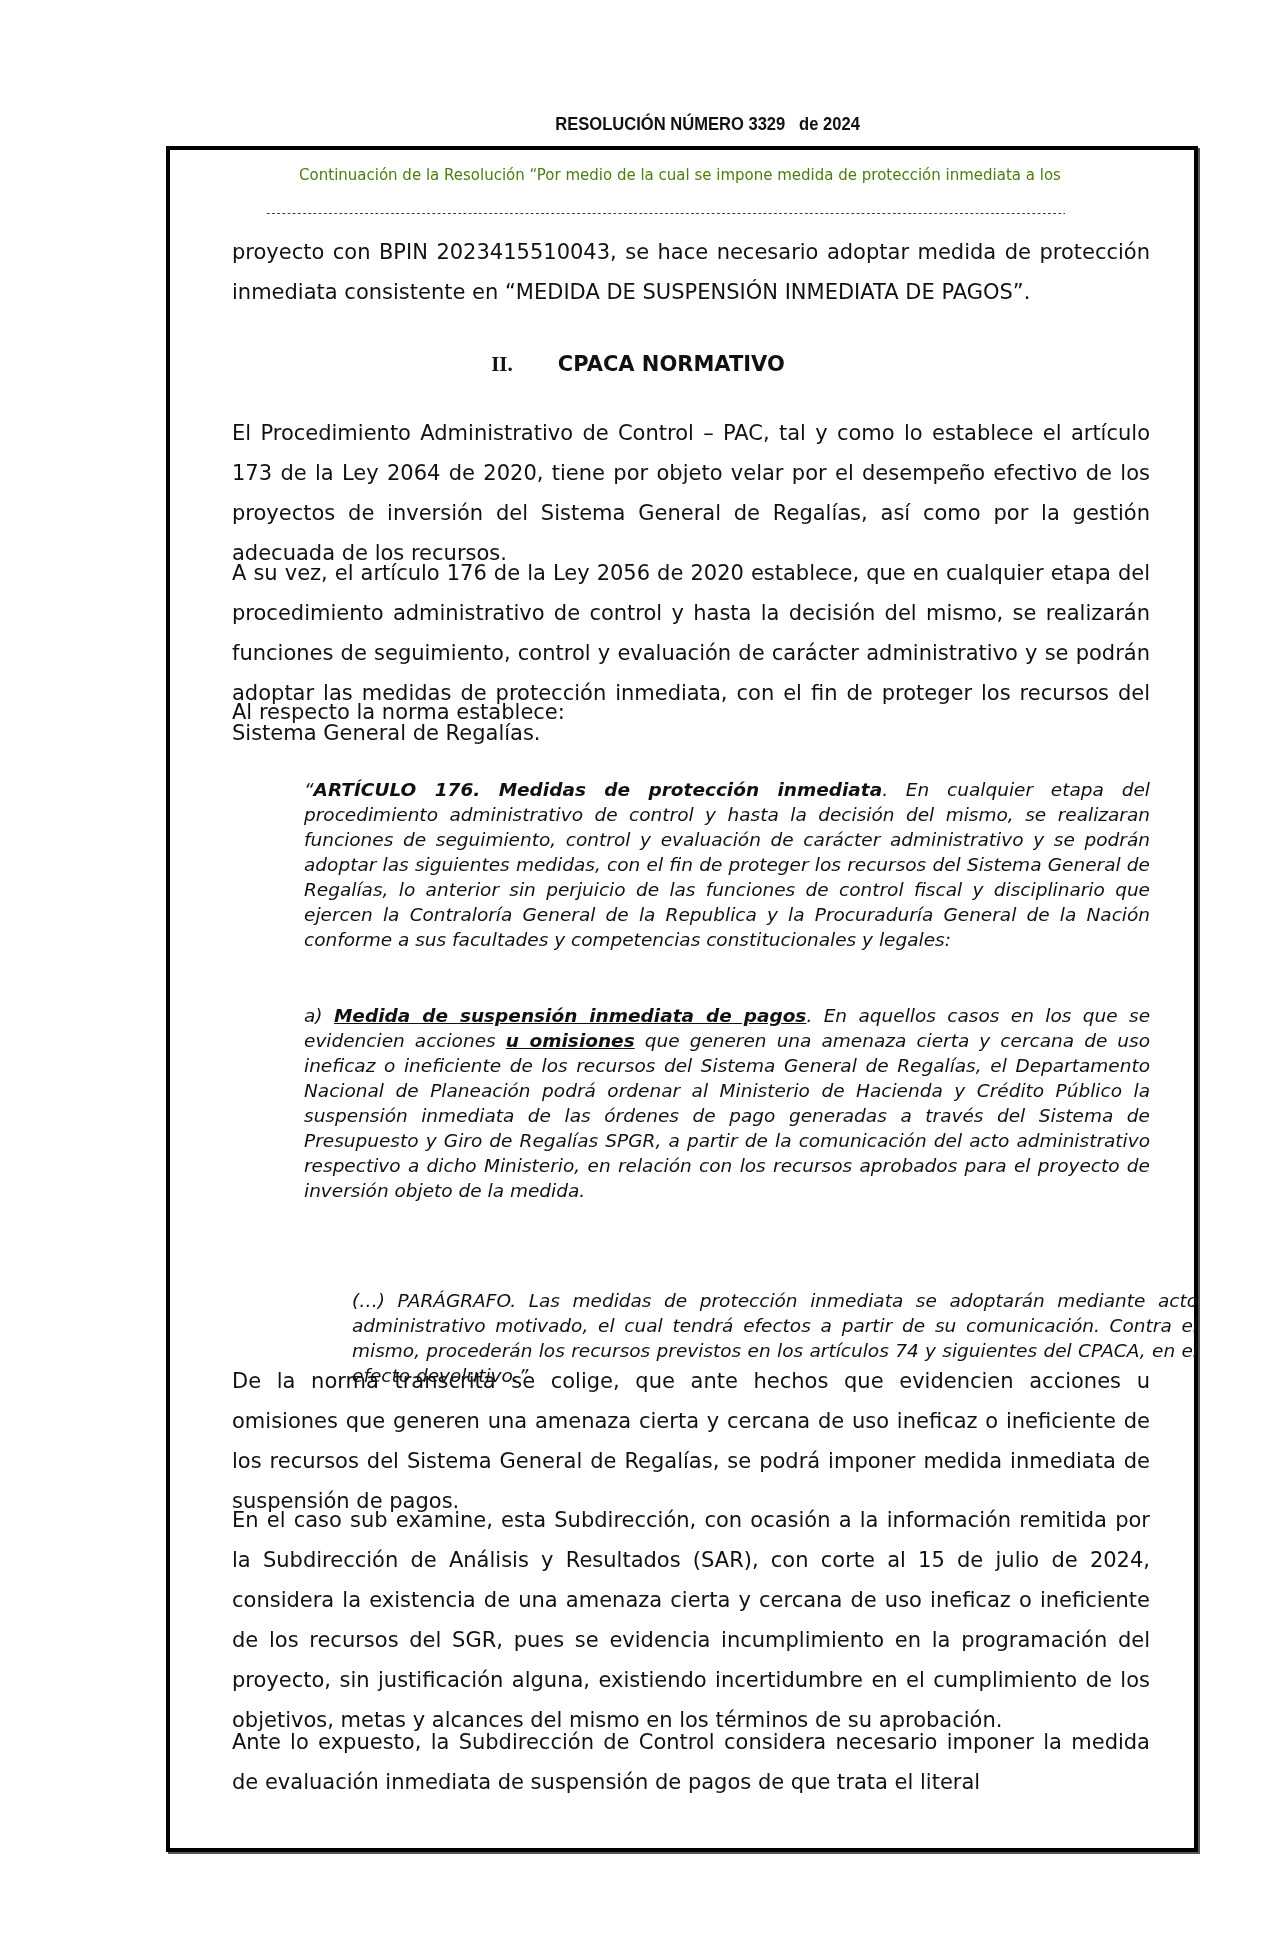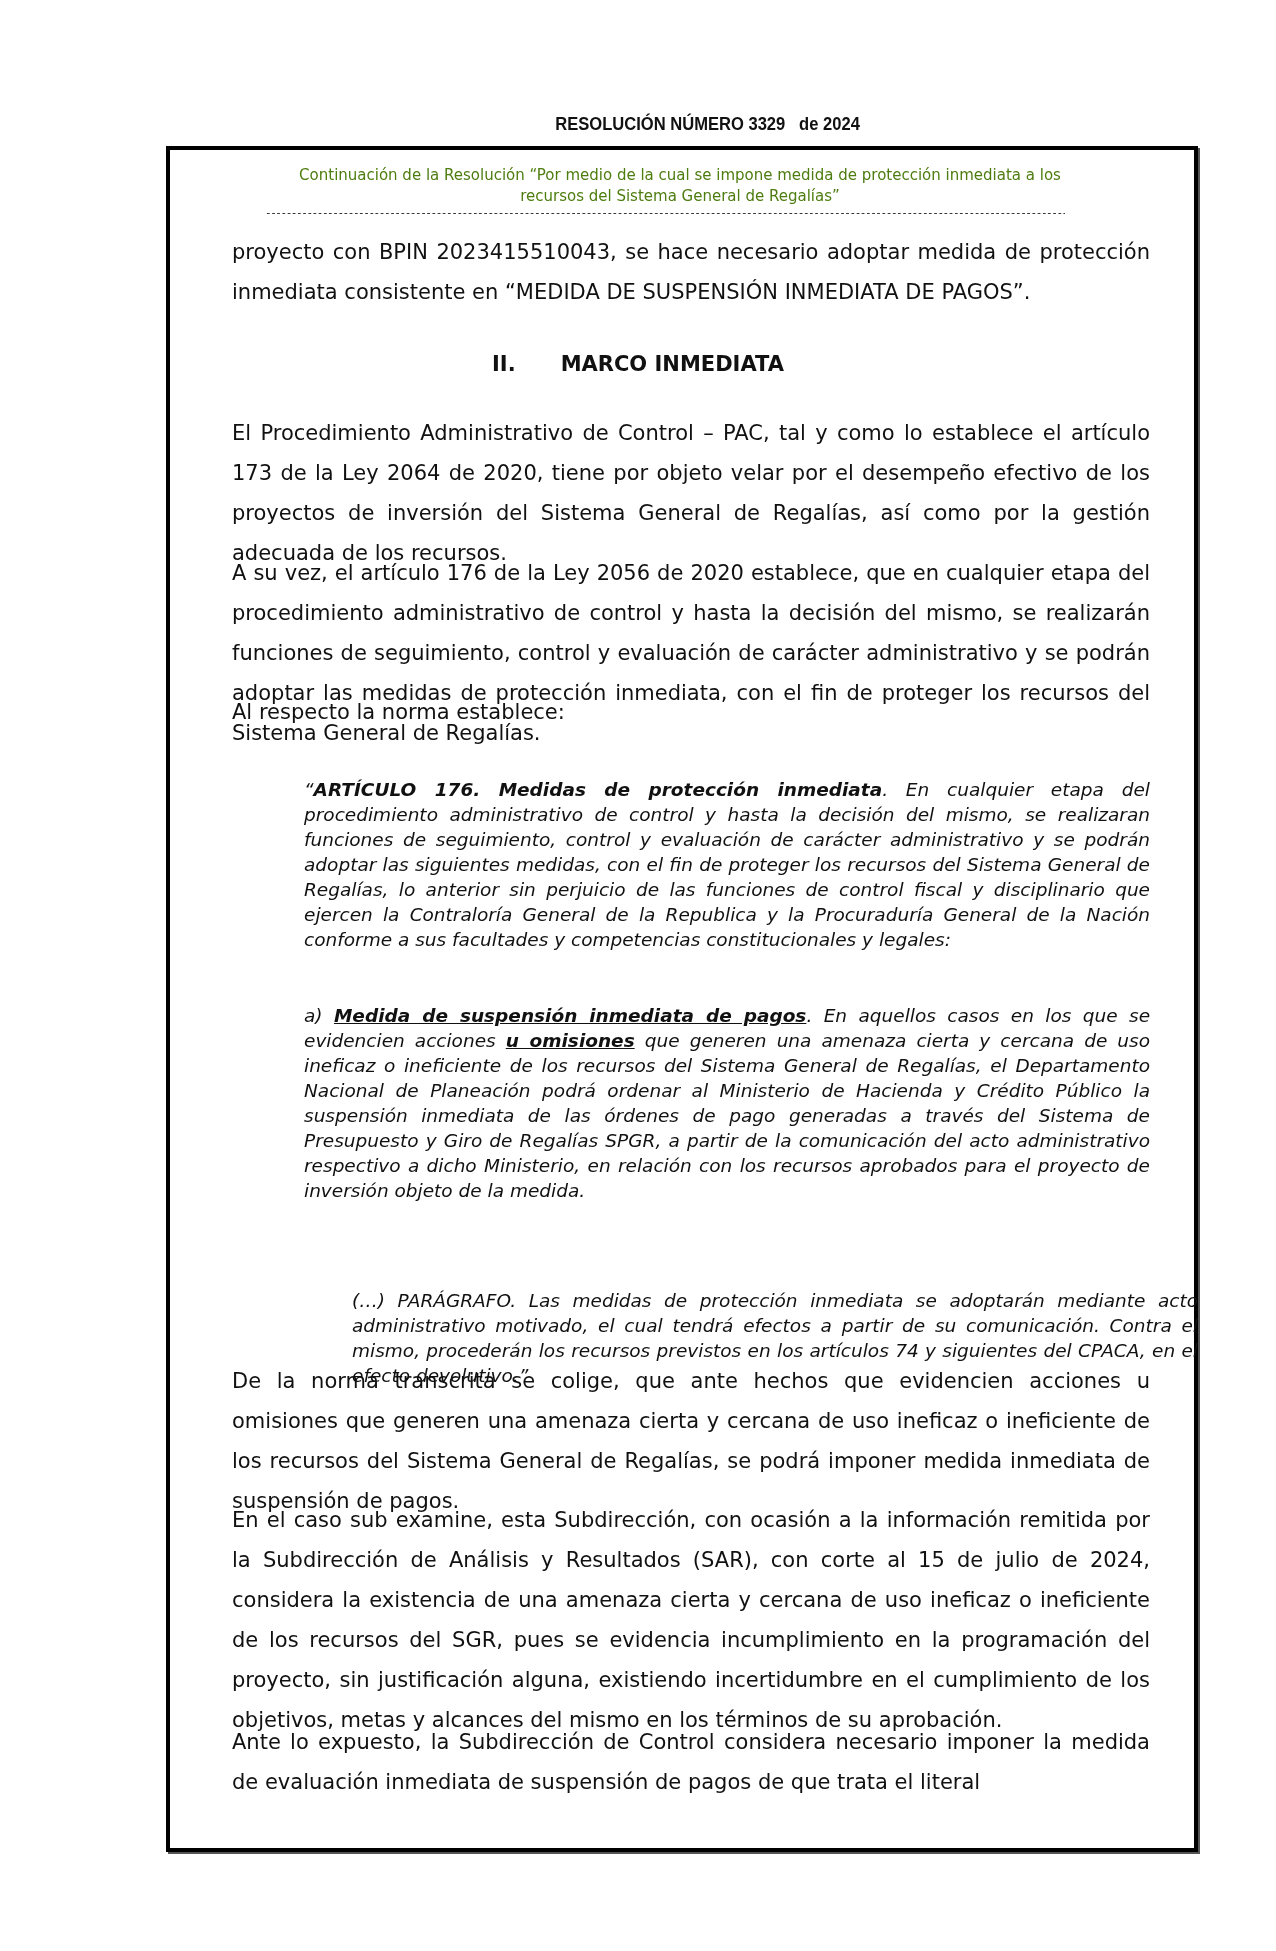--- a/index.html
+++ b/index.html
@@ -5,48 +5,47 @@
   html, body { margin: 0; padding: 0; background: #ffffff; }
   body { width: 1276px; height: 1951px; position: relative; overflow: hidden; font-family: "DejaVu Sans", sans-serif; color: #111; }
   .page-header { position: absolute; top: 114px; left: 0; width: 1276px; text-align: center; }
   .res-title { font-family: "Liberation Sans", sans-serif; font-weight: bold; font-size: 18px; letter-spacing: 0; transform: scaleX(0.92); display: inline-block; margin-left: 140px; }
   .frame { position: absolute; left: 166px; top: 146px; width: 1024px; height: 1698px; border: 4px solid #000; box-shadow: 2px 2px 0 #555; }
   .continuation { position: absolute; top: 165px; left: 230px; width: 900px; text-align: center; font-family: "DejaVu Sans", sans-serif; font-size: 15px; line-height: 21px; color: #4d7c0f; }
   .dashes { position: absolute; top: 207px; left: 265px; width: 800px; overflow: hidden; white-space: nowrap; font-family: "DejaVu Sans Mono", monospace; font-size: 11px; letter-spacing: -1.45px; line-height: 12px; color: #111; }
   .body-text { position: absolute; left: 232px; width: 918px; font-size: 21px; line-height: 40px; text-align: justify; }
   .body-text p { margin: 0; }
   .heading { position: absolute; top: 352px; left: 0; width: 1276px; text-align: center; font-weight: bold; font-size: 21px; }
-  .heading .num { display: inline-block; margin-right: 45px; }
+  .heading .num { display: inline-block; margin-right: 45px; font-family: Liberation Serif, serif; }
   .quote { position: absolute; left: 304px; width: 846px; font-size: 18.5px; line-height: 25px; font-style: italic; text-align: justify; }
   .quote p { margin: 0; }
   .u { text-decoration: underline; font-weight: bold; }
   b { font-weight: bold; }
 </style>
 </head>
 <body>
 
 <div class="page-header">
   <span class="res-title" style="white-space:pre;">RESOLUCIÓN NÚMERO 3329   de 2024</span>
 </div>
 
 <div class="frame"></div>
 
 <div class="continuation">
   <div>Continuación de la Resolución “Por medio de la cual se impone medida de protección inmediata a los</div>
-  <div>recursos del Sistema General de Regalías”</div>
 </div>
 
 <div class="dashes">--------------------------------------------------------------------------------------------------------------------------------------------------------------------</div>
 
 <div class="body-text" style="top:232px;">
   <p>proyecto con BPIN 2023415510043, se hace necesario adoptar medida de protección inmediata consistente en “MEDIDA DE SUSPENSIÓN INMEDIATA DE PAGOS”.</p>
 </div>
 
 <div class="heading">
-  <span class="num">II.</span><span>MARCO INMEDIATA</span>
+  <span class="num">II.</span><span>CPACA NORMATIVO</span>
 </div>
 
 <div class="body-text" style="top:413px;">
   <p>El Procedimiento Administrativo de Control – PAC, tal y como lo establece el artículo 173 de la Ley 2064 de 2020, tiene por objeto velar por el desempeño efectivo de los proyectos de inversión del Sistema General de Regalías, así como por la gestión adecuada de los recursos.</p>
 </div>
 
 <div class="body-text" style="top:553px;">
   <p>A su vez, el artículo 176 de la Ley 2056 de 2020 establece, que en cualquier etapa del procedimiento administrativo de control y hasta la decisión del mismo, se realizarán funciones de seguimiento, control y evaluación de carácter administrativo y se podrán adoptar las medidas de protección inmediata, con el fin de proteger los recursos del Sistema General de Regalías.</p>
 </div>
 

